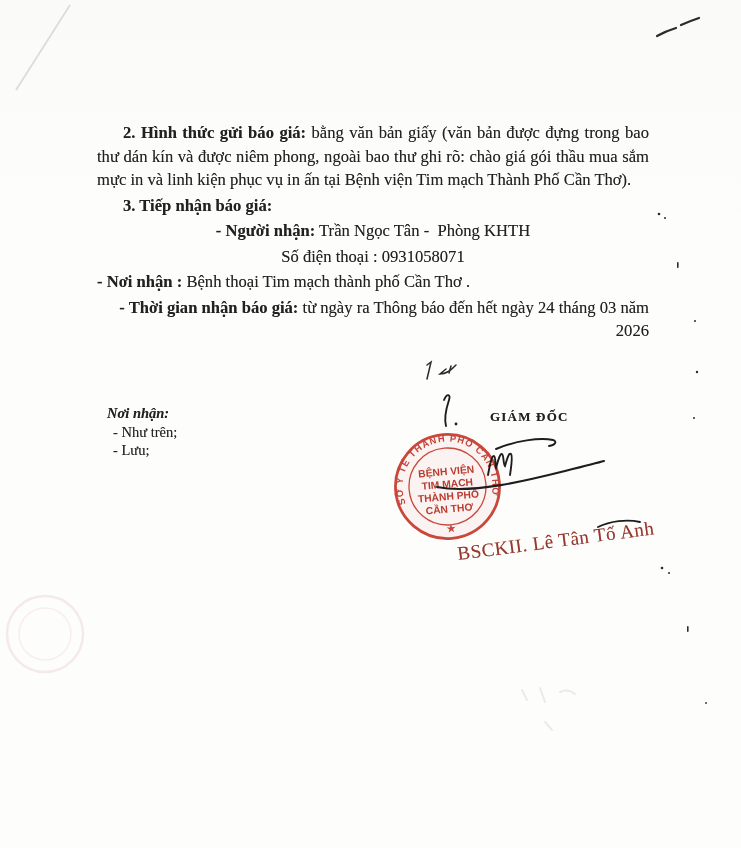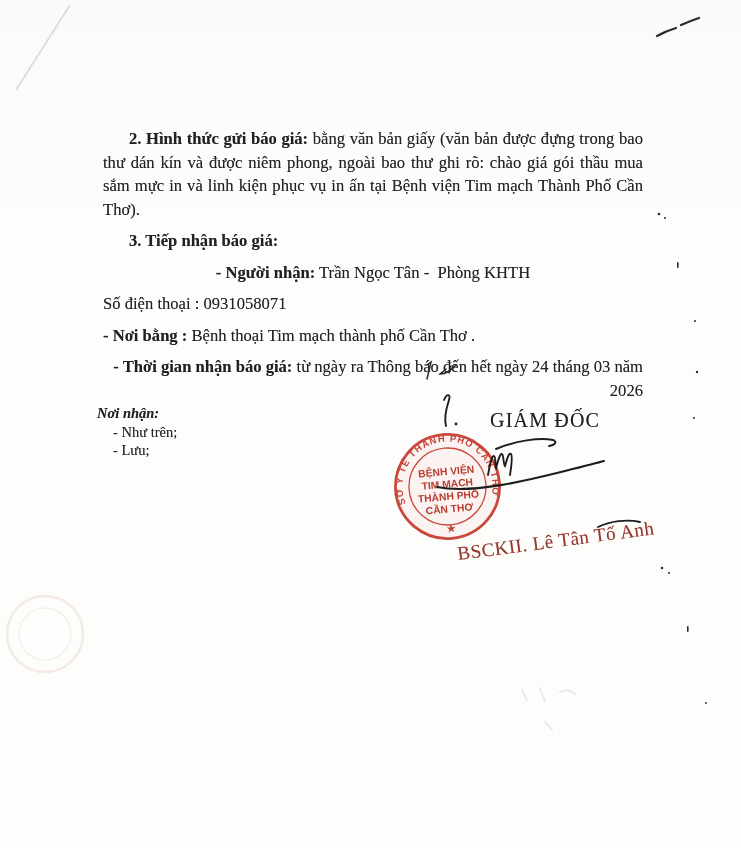--- a/index.html
+++ b/index.html
@@ -11,38 +11,38 @@
     background-image:linear-gradient(180deg, rgba(0,0,0,0.012), rgba(0,0,0,0) 30%);
     font-family:"Liberation Serif", serif;
     color:#212121;
     overflow:hidden;
   }
   .doc-body{
     position:absolute;left:95px;top:119px;width:556px;
     font-size:16.6px;line-height:23.5px;text-align:justify;
     text-shadow:0 0 .4px rgba(0,0,0,.35);
   }
-  .doc-body p{margin:8px;}
+  .doc-body p{margin:2px;}
   .indent{text-indent:26px;}
   b{font-weight:bold;}
   .line-receiver{margin:6px 0 0 45px;text-align:center;}
-  .line-phone{margin:6px 0 0 148px;text-align:left;}
+  .line-phone{margin:6px 0 0 148px;text-align:center;}
   .line-place{margin:7px 0 0 45px;text-align:left;}
   .line-time{margin:7px 0 0 45px;text-align:right;}
   .note{margin-top:5px;}
   .recipients{
     position:absolute;left:97px;top:404px;
     font-size:14.5px;line-height:18.5px;
     text-shadow:0 0 .4px rgba(0,0,0,.35);
   }
-  .recipients .head{font-weight:bold;font-style:italic;}
+  .recipients .head{font-weight:bold;font-style:italic;margin-left:10px;}
   .recipients .item{margin-left:16px;}
   .sig-title{
     position:absolute;left:490px;top:409px;
-    font-size:20px;font-weight:normal;letter-spacing:1.2px;
+    font-size:13px;font-weight:bold;letter-spacing:1.2px;
     text-shadow:0 0 .4px rgba(0,0,0,.4);
   }
   .stamp{
     position:absolute;left:391px;top:430px;width:113px;height:113px;
     transform:rotate(-5deg);
     opacity:.92;
   }
   .stamp text{font-family:"Liberation Sans", sans-serif;font-weight:bold;}
   .sig-ink{position:absolute;left:0;top:0;width:741px;height:848px;pointer-events:none;}
   .signer{
@@ -57,21 +57,21 @@
 </head>
 <body>
 
 <div class="page">
 
   <div class="doc-body">
     <p class="indent"><b>2.  Hình thức gửi báo giá:</b><span> bằng văn bản giấy (văn bản được đựng trong bao thư dán kín và được niêm phong, ngoài bao thư ghi rõ: chào giá gói thầu mua sắm mực in và linh kiện phục vụ in ấn tại Bệnh viện Tim mạch Thành Phố Cần Thơ).</span></p>
     <p class="indent" style="margin-top:2px"><b>3.  Tiếp nhận báo giá:</b></p>
     <p class="line-receiver"><b>- Người nhận:</b><span> Trần Ngọc Tân -&nbsp; Phòng KHTH</span></p>
     <p class="line-phone"><span>Số điện thoại : 0931058071</span></p>
-    <p class="line-place"><b>- Nơi bằng :</b><span> Bệnh thoại Tim mạch thành phố Cần Thơ .</span></p>
+    <p class="line-place"><b>- Nơi nhận :</b><span> Bệnh thoại Tim mạch thành phố Cần Thơ .</span></p>
     <p class="line-time"><b>- Thời gian nhận báo giá:</b><span> từ ngày ra Thông báo đến hết ngày 24 tháng 03 năm 2026</span></p>
   </div>
 
   <div class="recipients">
     <div class="head">Nơi nhận:</div>
     <div class="item">- Như trên;</div>
     <div class="item">- Lưu;</div>
   </div>
 
   <div class="sig-title">GIÁM ĐỐC</div>

